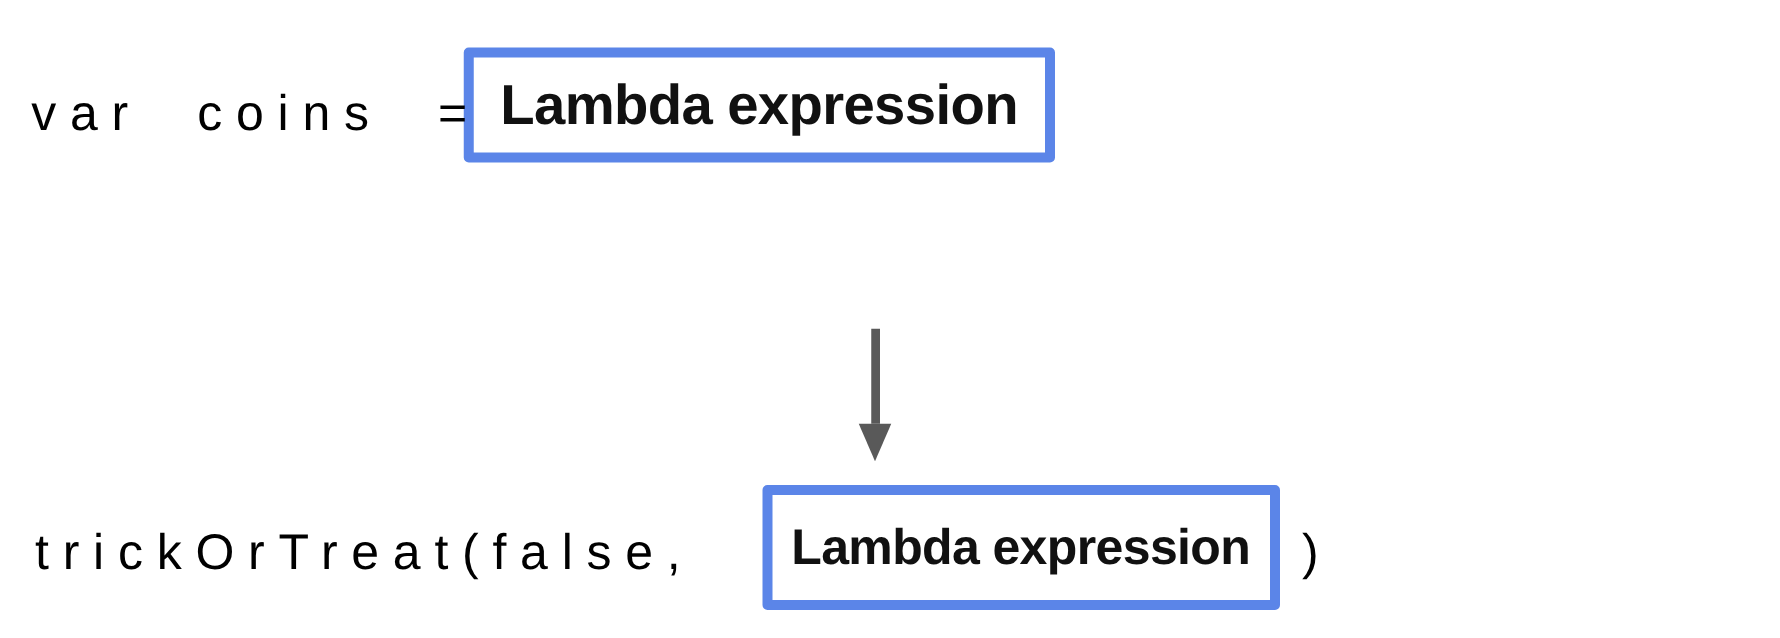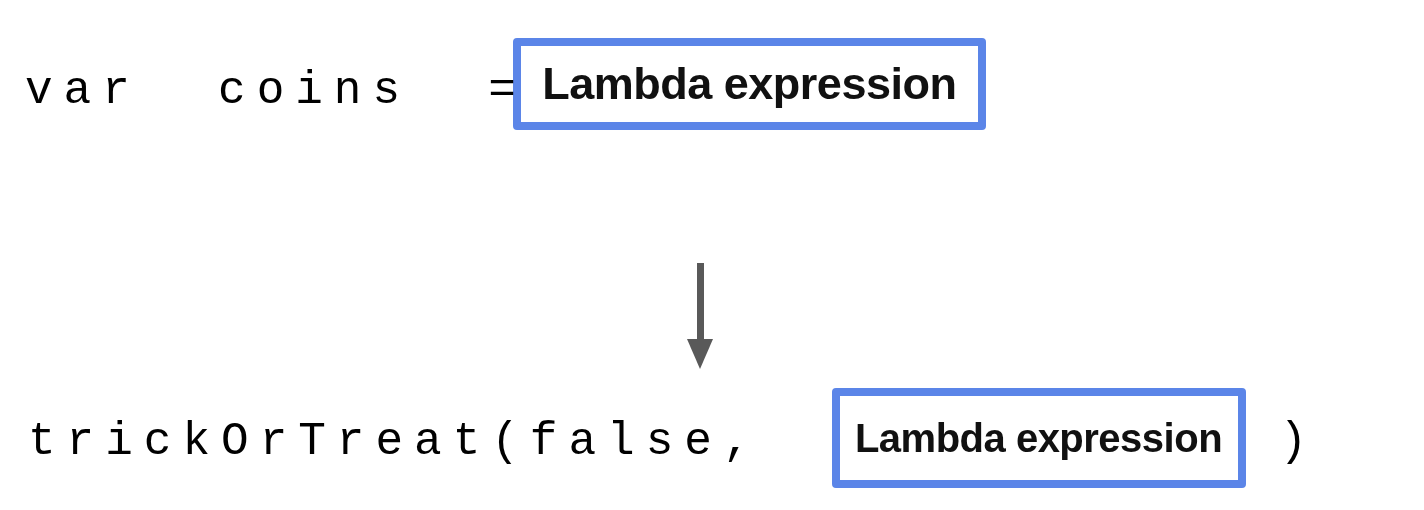--- a/index.html
+++ b/index.html
@@ -20,35 +20,35 @@
     font-family: "Liberation Sans", sans-serif;
   }
   .canvas { position: absolute; inset: 0; }
 
   .row {
     position: absolute;
     display: flex;
     align-items: center;
   }
   .code {
-    font-family: Liberation Mono, monospace;
-    font-size: 46px;
+    font-family: Liberation Sans, sans-serif;
+    font-size: 40px;
     font-weight: 400;
     letter-spacing: 11px;
     white-space: pre;
     color: var(--code_text);
     text-align: center;
   }
 
   .row-assignment { left: 25px; top: 38px; height: 92px; }
   .row-assignment .code { position: relative; top: 7px; }
 
   .row-call { left: 28px; top: 182px; height: 60px; }
 
-  .row-substituted { left: 28px; top: 388px; height: 100px; gap: 16px; }
+  .row-substituted { left: 28px; top: 388px; height: 100px; }
   .row-substituted .code { position: relative; top: 4px; }
 
   .badge {
     display: flex;
     align-items: center;
     justify-content: center;
     background: #ffffff;
     border: 8px solid var(--badge-border);
     border-radius: 4px;
     color: var(--badge_text);

